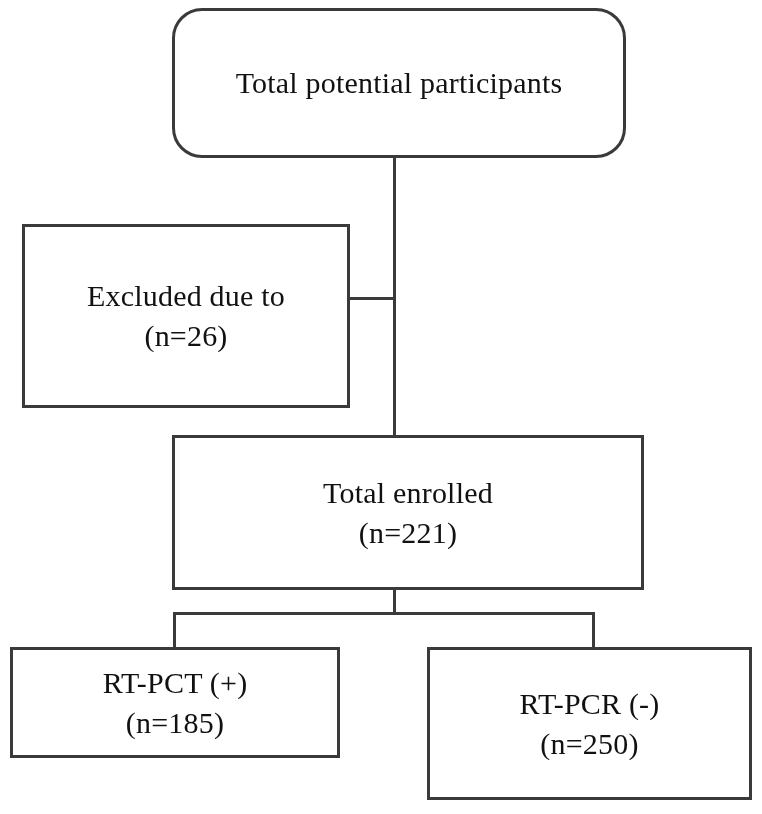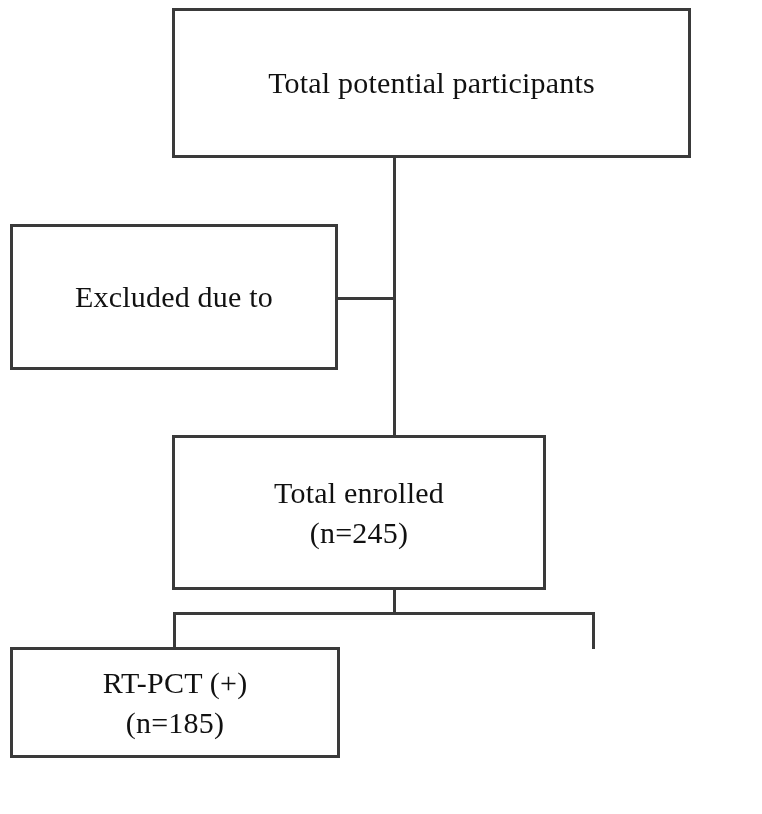--- a/index.html
+++ b/index.html
@@ -30,23 +30,23 @@
     font-size: 30px;
     line-height: 40px;
     letter-spacing: 0.2px;
   }
   .node .line {
     display: block;
     white-space: nowrap;
   }
 
   
-  #node-total-potential   { left: 172px; top: 8px;   width: 519px; height: 150px; }
-  #node-excluded          { left: 10px;  top: 224px; width: 328px; height: 146px; align-items: center; }
-  #node-total-enrolled    { left: 172px; top: 435px; width: 374px; height: 155px; }
+  #node-total-potential   { left: 172px; top: 8px;   width: 454px; height: 150px; border-radius: 30px; }
+  #node-excluded          { left: 22px;  top: 224px; width: 328px; height: 184px; align-items: center; }
+  #node-total-enrolled    { left: 172px; top: 435px; width: 472px; height: 155px; }
   #node-rtpcr-positive    { left: 10px;  top: 647px; width: 330px; height: 111px; }
   #node-rtpcr-negative    { left: 427px; top: 647px; width: 325px; height: 153px; }
 
   
   .conn {
     position: absolute;
     background: #3a3a3a;
   }
   .conn-v { width: 3px; }
   .conn-h { height: 3px; }
@@ -74,26 +74,31 @@
   <div class="conn conn-h" id="conn-split-bar"></div>
   <div class="conn conn-v" id="conn-drop-left"></div>
   <div class="conn conn-v" id="conn-drop-right"></div>
 
   <div class="node" id="node-total-potential">
     <span class="line">Total potential participants</span>
   </div>
 
   <div class="node" id="node-excluded">
     <span class="line">Excluded due to</span>
+    <span class="line">(n=26)</span>
   </div>
 
   <div class="node" id="node-total-enrolled">
     <span class="line">Total enrolled</span>
-    <span class="line">(n=245)</span>
+    <span class="line">(n=221)</span>
   </div>
 
   <div class="node" id="node-rtpcr-positive">
     <span class="line">RT-PCT (+)</span>
     <span class="line">(n=185)</span>
   </div>
 
+  <div class="node" id="node-rtpcr-negative">
+    <span class="line">RT-PCR (-)</span>
+    <span class="line">(n=250)</span>
+  </div>
 
 </div>
 
 </body></html>

